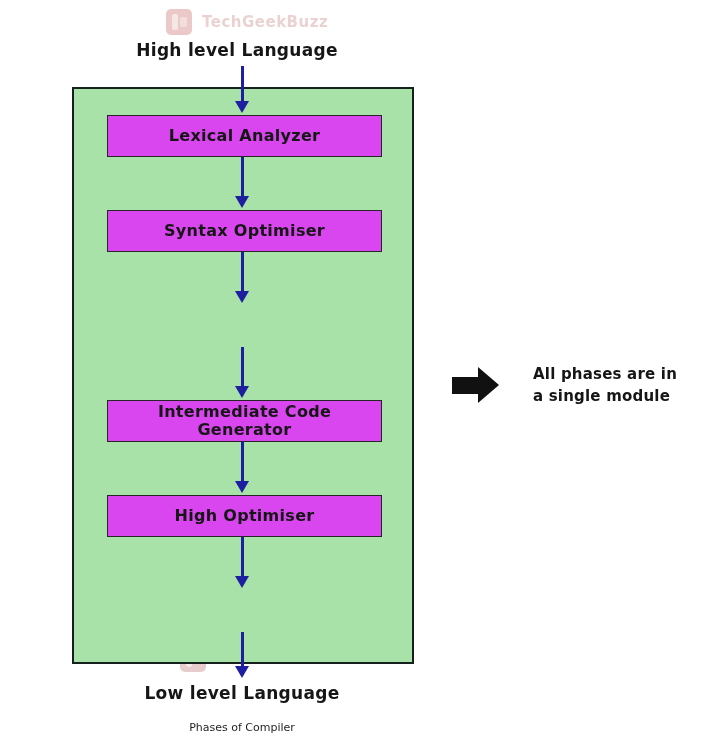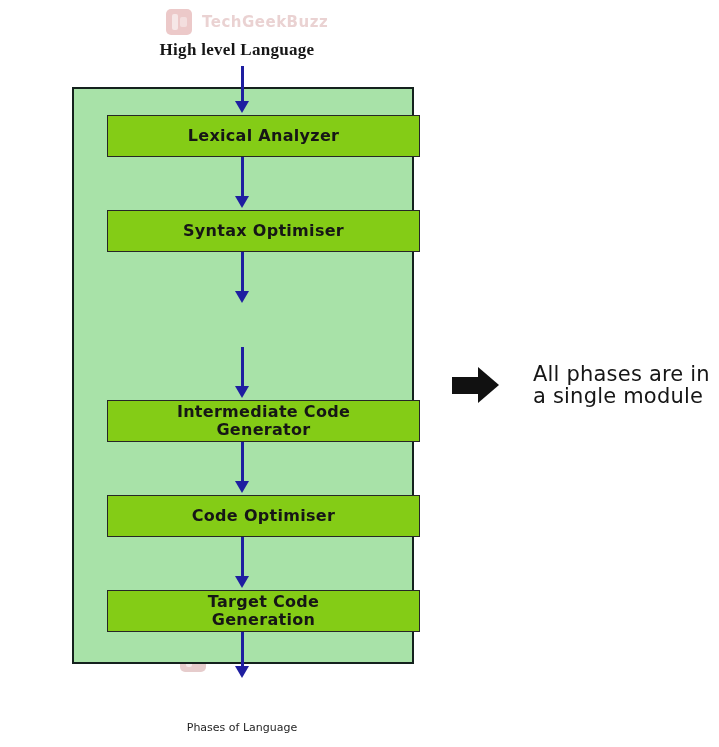--- a/index.html
+++ b/index.html
@@ -56,21 +56,20 @@
   .wm-bot  .wm-text { color: rgba(190,160,165,0.55); }
 
   
   .io-label {
     position: absolute;
     transform: translateX(-50%);
     font-size: 17px;
     font-weight: bold;
     letter-spacing: 0.3px;
     white-space: nowrap;
-    font-family: Liberation Serif, serif;
   }
   .caption {
     position: absolute;
     transform: translateX(-50%);
     font-size: 11px;
     color: #1f1f1f;
     white-space: nowrap;
   }
 
   
@@ -79,23 +78,23 @@
     left: 72px; top: 87px;
     width: 342px; height: 577px;
     background: var(--green-fill, #a8e2a8);
     border: 2px solid #14211d;
   }
 
   
   .phase-box {
     position: absolute;
     left: 107px;
-    width: 313px;
+    width: 275px;
     height: 42px;
-    background: #84cc16;
+    background: #d946ef;
     border: 1.5px solid #262626;
     display: flex;
     align-items: center;
     justify-content: center;
     text-align: center;
     font-weight: bold;
     font-size: 16px;
     letter-spacing: 0.3px;
     white-space: pre-line;
     line-height: 1.15;
@@ -135,22 +134,22 @@
     position: absolute;
     left: 26px; top: 0;
     width: 0; height: 0;
     border-top: 18.5px solid transparent;
     border-bottom: 18.5px solid transparent;
     border-left: 21px solid var(--ink, #111111);
   }
   .annotation-text {
     position: absolute;
     left: 533px; top: 363px;
-    font-size: 21px;
-    font-weight: normal;
+    font-size: 15px;
+    font-weight: bold;
     line-height: 22px;
     letter-spacing: 0.2px;
     white-space: pre-line;
   }
 </style>
 </head>
 <body>
 
 <div class="canvas">
 
@@ -168,23 +167,21 @@
   </div>
 
   <div class="io-label" style="left:237px; top:40px;">High level Language</div>
 
   <div class="module-box"></div>
 
   <div class="phase-box" style="top:115px;">Lexical Analyzer</div>
   <div class="phase-box" style="top:210px;">Syntax Optimiser</div>
   <div class="phase-box two-line" style="top:400px;">Intermediate Code
 Generator</div>
-  <div class="phase-box" style="top:495px;">Code Optimiser</div>
-  <div class="phase-box two-line" style="top:590px;">Target Code
-Generation</div>
+  <div class="phase-box" style="top:495px;">High Optimiser</div>
 
   <div class="varrow" style="top:66px; height:47px;">
     <div class="shaft" style="height:36px;"></div>
     <div class="head"></div>
   </div>
   <div class="varrow" style="top:157px; height:51px;">
     <div class="shaft" style="height:40px;"></div>
     <div class="head"></div>
   </div>
   <div class="varrow" style="top:252px; height:51px;">
@@ -201,21 +198,22 @@
   </div>
   <div class="varrow" style="top:537px; height:51px;">
     <div class="shaft" style="height:40px;"></div>
     <div class="head"></div>
   </div>
   <div class="varrow" style="top:632px; height:46px;">
     <div class="shaft" style="height:35px;"></div>
     <div class="head"></div>
   </div>
 
-  <div class="caption" style="left:242px; top:721px;">Phases of Language</div>
+  <div class="io-label" style="left:242px; top:683px;">Low level Language</div>
+  <div class="caption" style="left:242px; top:721px;">Phases of Compiler</div>
 
   <div class="big-arrow">
     <div class="bar"></div>
     <div class="tri"></div>
   </div>
   <div class="annotation-text">All phases are in
 a single module</div>
 
 </div>
 

